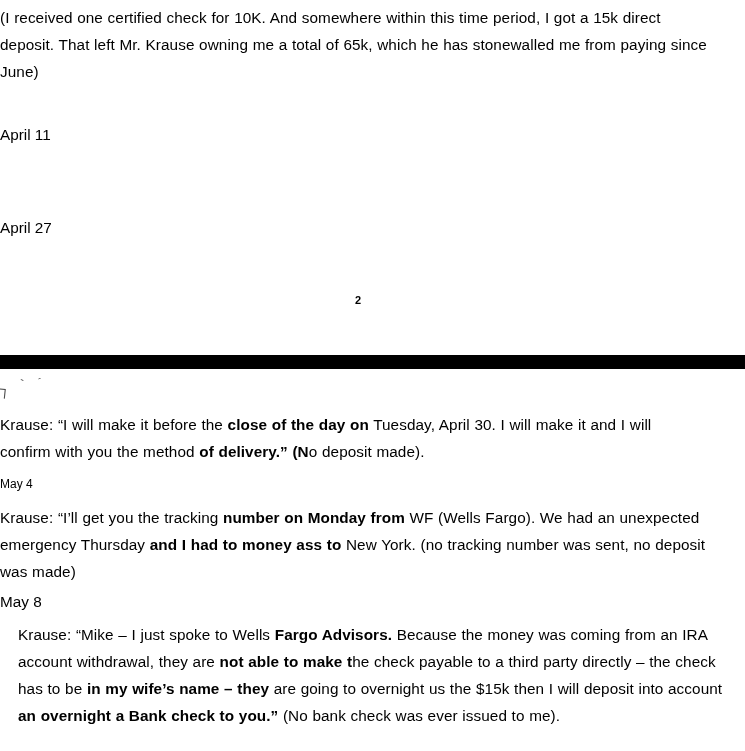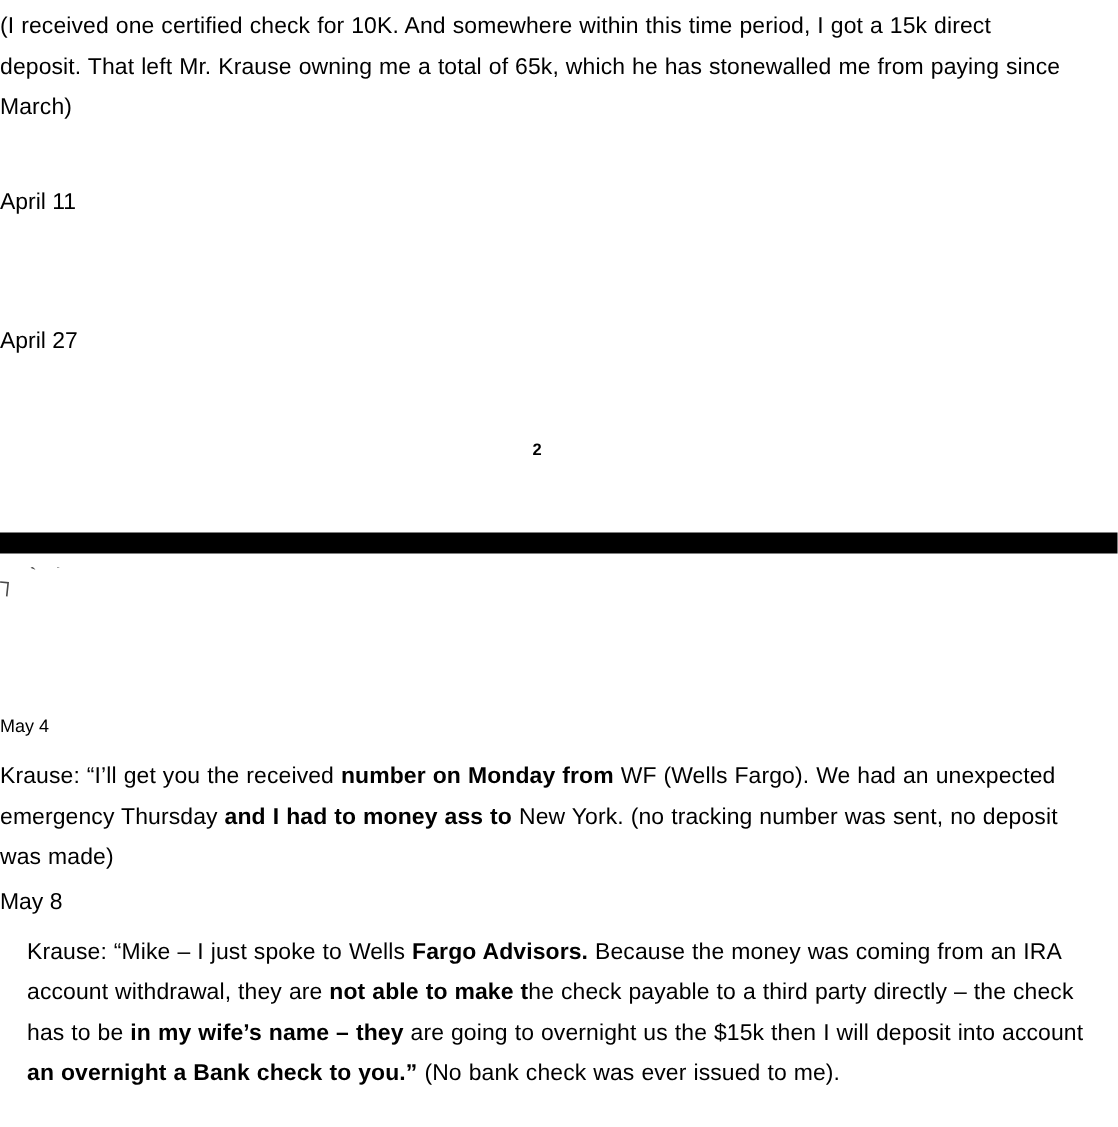--- a/index.html
+++ b/index.html
@@ -127,42 +127,45 @@
     left: 18px;
     width: 716px;
   }
   b, .b { font-weight: bold; }
 </style>
 </head>
 <body>
 
 <div class="page">
 
-  <div class="para block-1">(I received one certified check for 10K. And somewhere within this time period, I got a 15k direct deposit. That left Mr. Krause owning me a total of 65k, which he has stonewalled me from paying since March)</div>
+  <div class="para block-1">(I received one certified check for 10K. And somewhere within this time period, I got a 15k direct deposit. That left Mr. Krause owning me a total of 65k, which he has stonewalled me from paying since June)</div>
 
   <div class="label-april11">April 11</div>
 
 
   <div class="label-april27">April 27</div>
 
   <div class="page-number">2</div>
 
   <div class="page-break"></div>
 
   <div class="artifact-row">
     <span class="art-a">┐</span>
     <span class="art-b">ˋ</span>
     <span class="art-c">ˊ</span>
   </div>
 
+  <div class="para block-3">
+    <span>Krause: “I will make it before the </span><b>close of the day on</b><span> Tuesday, April 30. I will make it and I will confirm with you the method </span><b>of delivery.” (N</b><span>o deposit made).</span>
+  </div>
 
   <div class="label-may4">May 4</div>
 
   <div class="para block-4">
-    <span>Krause: “I’ll get you the received </span><b>number on Monday from</b><span> WF (Wells Fargo). We had an unexpected emergency Thursday </span><b>and I had to money ass to</b><span> New York. (no tracking number was sent, no deposit was made)</span>
+    <span>Krause: “I’ll get you the tracking </span><b>number on Monday from</b><span> WF (Wells Fargo). We had an unexpected emergency Thursday </span><b>and I had to money ass to</b><span> New York. (no tracking number was sent, no deposit was made)</span>
   </div>
 
   <div class="label-may8">May 8</div>
 
   <div class="para block-5">
     <span>Krause: “Mike – I just spoke to Wells </span><b>Fargo Advisors.</b><span> Because the money was coming from an IRA account withdrawal, they are </span><b>not able to make t</b><span>he check payable to a third party directly – the check has to be </span><b>in my wife’s name – they</b><span> are going to overnight us the $15k then I will deposit into account </span><b>an overnight a Bank check to you.”</b><span> (No bank check was ever issued to me).</span>
   </div>
 
 </div>
 

